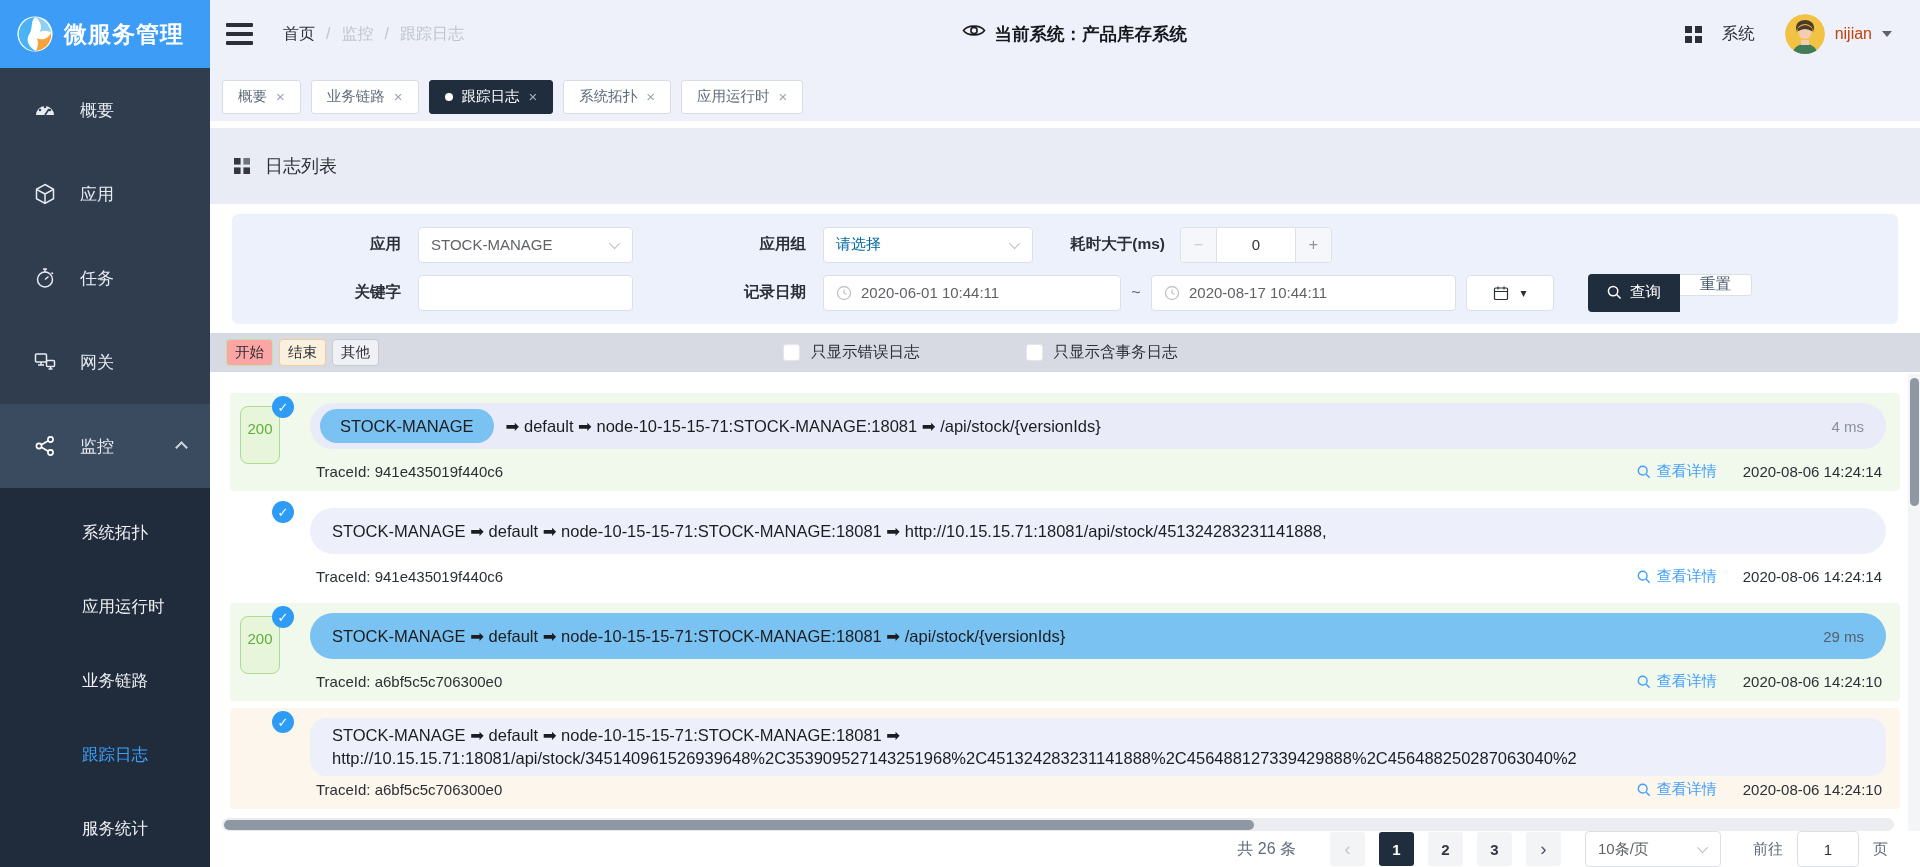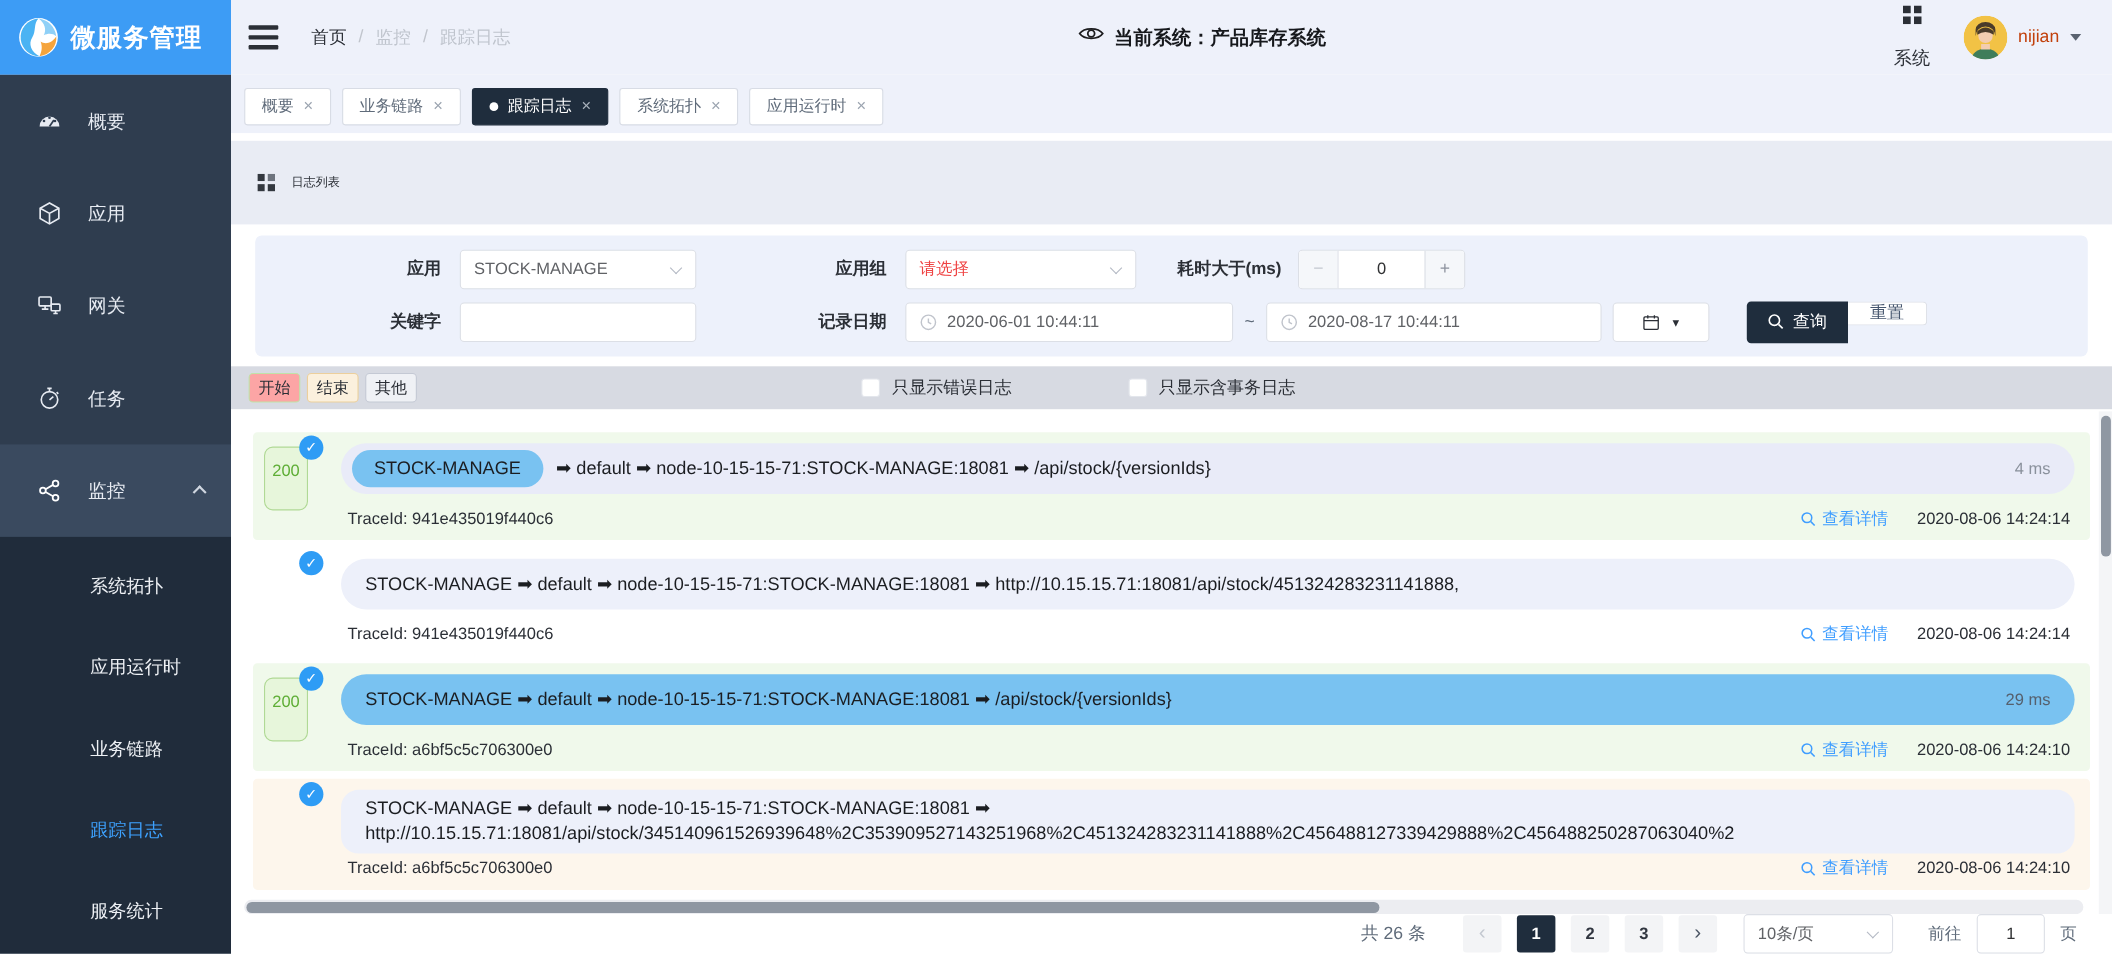--- a/index.html
+++ b/index.html
@@ -11,21 +11,21 @@
   .logo{width:210px;background:#3d9cf5;display:flex;align-items:center;gap:10px;padding-left:16px;color:#fff;font-size:23px;font-weight:bold;letter-spacing:1px;flex:none;}
   .topbar-rest{flex:1;display:flex;align-items:center;padding:0 28px 0 16px;}
   .hamburger{display:flex;flex-direction:column;gap:5px;cursor:pointer;margin-right:30px;}
   .hamburger i{display:block;width:27px;height:4px;background:#2b2f36;border-radius:1px;}
   .breadcrumb{display:flex;gap:11px;font-size:16px;align-items:center;}
   .bc-first{color:#2b2f36;}
   .bc-sep{color:#c0c4cc;}
   .bc-muted{color:#bfc4cd;}
   .current-system{flex:1;display:flex;justify-content:center;gap:9px;font-size:17.5px;font-weight:600;color:#16181c;}
   .top-right{display:flex;align-items:center;gap:30px;}
-  .system-entry{display:flex;align-items:center;gap:20px;font-size:16.5px;color:#2b2f36;cursor:pointer;flex-direction:column;}
+  .system-entry{display:flex;align-items:center;gap:20px;font-size:16.5px;color:#2b2f36;cursor:pointer;}
   .user-entry{display:flex;align-items:center;gap:10px;font-size:16px;color:#c2410c;cursor:pointer;}
   .avatar{width:40px;height:40px;border-radius:50%;overflow:hidden;flex:none;}
   .caret-tri{width:0;height:0;border:5px solid transparent;border-top:6px solid #5a6370;margin-top:5px;}
 
   
   .layout{display:flex;height:799px;}
   .sidebar{width:210px;background:#2f3d4f;display:flex;flex-direction:column;flex:none;}
   .menu-item{height:84px;display:flex;align-items:center;gap:24px;padding-left:34px;color:#e7ebf2;font-size:17px;cursor:pointer;position:relative;}
   .menu-item svg{flex:none;}
   .menu-item.open{background:#3a4a5f;}
@@ -37,35 +37,35 @@
   .main{flex:1;display:flex;flex-direction:column;background:#fff;min-width:0;}
 
   
   .tabbar{height:53px;background:#eef1fa;display:flex;align-items:flex-end;padding:0 0 7px 12px;gap:10px;}
   .tab{height:34px;background:#fff;border:1px solid #d8dce5;border-radius:3px;display:flex;align-items:center;gap:9px;padding:0 15px;font-size:14.5px;color:#5f6b7a;cursor:pointer;}
   .tab .close{color:#9aa3af;font-size:15px;}
   .tab.active{background:#1f2d3d;border-color:#1f2d3d;color:#fff;}
   .tab.active .close{color:#aab3bd;}
   .dot{width:8px;height:8px;border-radius:50%;background:#fff;}
 
-  .strip{height:76px;margin-top:7px;background:#e9ecf4;display:flex;align-items:center;gap:15px;padding-left:24px;font-size:11px;color:#2b2f36;}
+  .strip{height:76px;margin-top:7px;background:#e9ecf4;display:flex;align-items:center;gap:15px;padding-left:24px;font-size:18px;color:#2b2f36;}
 
   
   .filter-panel{margin:10px 22px 0;background:#edf1fb;border-radius:6px;padding:13px 0;}
   .f-row{display:flex;align-items:center;height:36px;}
   .f-row + .f-row{margin-top:12px;}
   .f-label{font-weight:700;font-size:15.5px;color:#2b2f36;text-align:right;flex:none;}
   .w1{width:186px;padding-right:17px;}
   .w2{width:190px;padding-right:17px;}
   .w3{width:147px;padding-right:15px;}
   .select,.input,.date-input{height:36px;background:#fff;border:1px solid #dcdfe6;border-radius:4px;font-size:15px;color:#606266;}
   .select{display:flex;align-items:center;padding:0 12px;position:relative;flex:none;}
   .sel-215{width:215px;} .sel-210{width:210px;}
   .chev{margin-left:auto;width:8px;height:8px;border-left:1.5px solid #b3b9c4;border-bottom:1.5px solid #b3b9c4;transform:rotate(-45deg) translateY(-2px);}
-  .placeholder{color:#ef4444;}
+  .placeholder{color:#0369a1;}
   .sel-value{white-space:nowrap;}
   .stepper{width:152px;height:36px;border:1px solid #dcdfe6;border-radius:4px;background:#fff;display:flex;overflow:hidden;flex:none;}
   .step-btn{width:36px;background:#f5f7fa;display:flex;align-items:center;justify-content:center;font-size:16px;cursor:pointer;flex:none;}
   .step-minus{border-right:1px solid #dcdfe6;color:#c6cad2;}
   .step-plus{border-left:1px solid #dcdfe6;color:#8d939e;}
   .step-input{flex:1;min-width:0;border:none;outline:none;text-align:center;font-size:15px;color:#303133;font-family:inherit;}
   .inp-215{width:215px;padding:0 12px;outline:none;font-family:inherit;color:#303133;}
   .date-input{display:flex;align-items:center;gap:9px;padding:0 12px;flex:none;}
   .d1{width:298px;} .d2{width:305px;}
   .tilde{width:30px;text-align:center;color:#5f6b7a;flex:none;}
@@ -212,36 +212,36 @@
         <svg width="22" height="22" viewBox="0 0 22 22" fill="none" stroke="#e7ebf2" stroke-width="1.5">
           <path d="M11 1.5 L19.5 6.3 V15.7 L11 20.5 L2.5 15.7 V6.3 Z"></path>
           <path d="M11 11 L19.5 6.3 M11 11 L2.5 6.3 M11 11 V20.5"></path>
         </svg>
       </span>
       <span>应用</span>
     </div>
     <div class="menu-item">
       <span style="display:flex;">
         <svg width="22" height="22" viewBox="0 0 22 22" fill="none" stroke="#e7ebf2" stroke-width="1.5">
+          <circle cx="11" cy="12.5" r="7.5"></circle>
+          <path d="M9 2 H13 M11 2 V5 M11 12.5 L14.5 9.5 M17.5 5.5 L19 7"></path>
+        </svg>
+      </span>
+      <span>任务</span>
+    </div>
+    <div class="menu-item">
+      <span style="display:flex;">
+        <svg width="22" height="22" viewBox="0 0 22 22" fill="none" stroke="#e7ebf2" stroke-width="1.5">
           <rect x="1.5" y="3" width="11" height="8" rx="1"></rect>
           <path d="M7 11 V14 M4 14 H10"></path>
           <rect x="12.5" y="9.5" width="8" height="6" rx="1"></rect>
           <path d="M16.5 15.5 V18 M14.5 18 H18.5"></path>
         </svg>
       </span>
       <span>网关</span>
-    </div>
-    <div class="menu-item">
-      <span style="display:flex;">
-        <svg width="22" height="22" viewBox="0 0 22 22" fill="none" stroke="#e7ebf2" stroke-width="1.5">
-          <circle cx="11" cy="12.5" r="7.5"></circle>
-          <path d="M9 2 H13 M11 2 V5 M11 12.5 L14.5 9.5 M17.5 5.5 L19 7"></path>
-        </svg>
-      </span>
-      <span>任务</span>
     </div>
     <div class="menu-item open">
       <span style="display:flex;">
         <svg width="22" height="22" viewBox="0 0 22 22" fill="none" stroke="#ffffff" stroke-width="1.6">
           <circle cx="5" cy="11" r="2.6"></circle>
             <circle cx="16.5" cy="4.5" r="2.6"></circle>
             <circle cx="16.5" cy="17.5" r="2.6"></circle>
           <path d="M7.4 9.7 L14.2 5.8 M7.4 12.3 L14.2 16.2"></path>
         </svg>
       </span>

